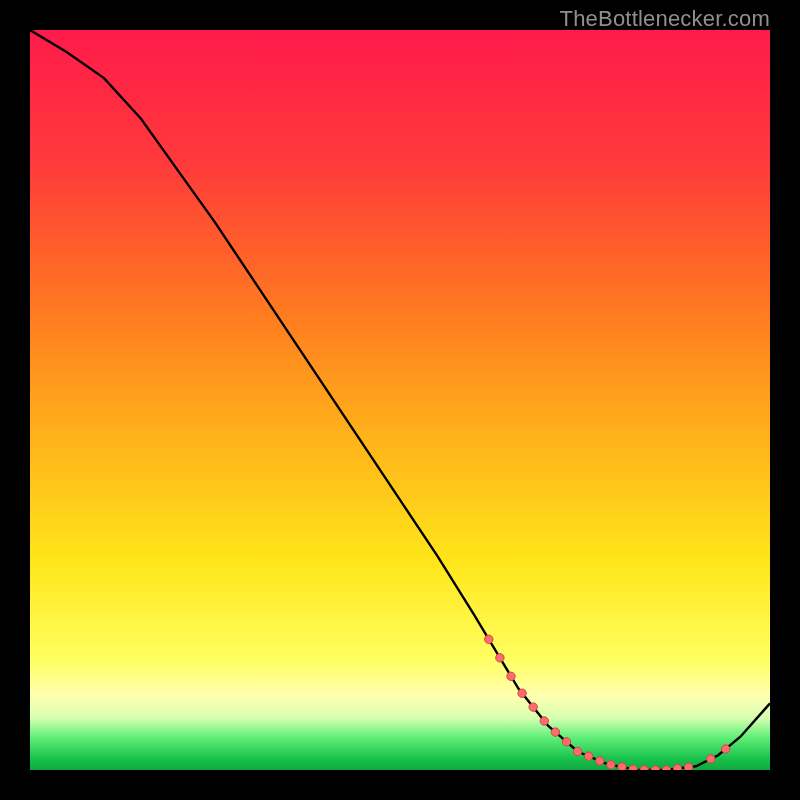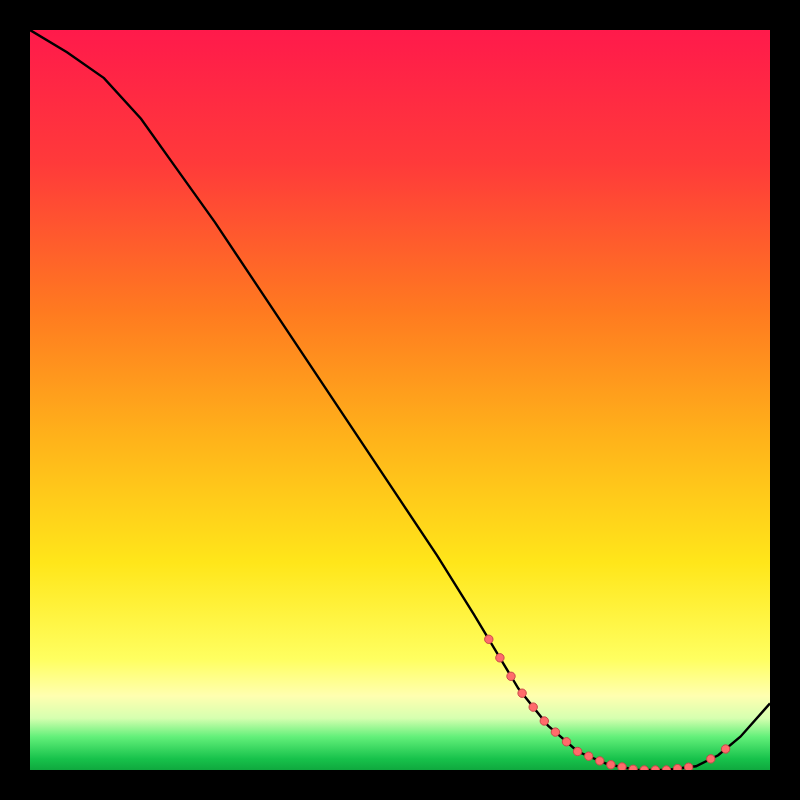--- a/index.html
+++ b/index.html
@@ -34,20 +34,21 @@
     letter-spacing: 0.2px;
     font-weight: 400;
     z-index: 10;
   }
 </style>
 </head>
 <body>
 
 <div class="stage">
 
+  <div class="attribution">TheBottlenecker.com</div>
 
   <div class="plot">
     <svg id="chart-svg" width="740" height="740" viewBox="0 0 740 740">
       <defs>
         <linearGradient id="bg-grad" x1="0" y1="0" x2="0" y2="1">
             <stop offset="0%" stop-color="#ff1a4b"></stop>
             <stop offset="18%" stop-color="#ff3a3a"></stop>
             <stop offset="38%" stop-color="#ff7a20"></stop>
             <stop offset="55.00000000000001%" stop-color="#ffb21a"></stop>
             <stop offset="72%" stop-color="#ffe61a"></stop>

